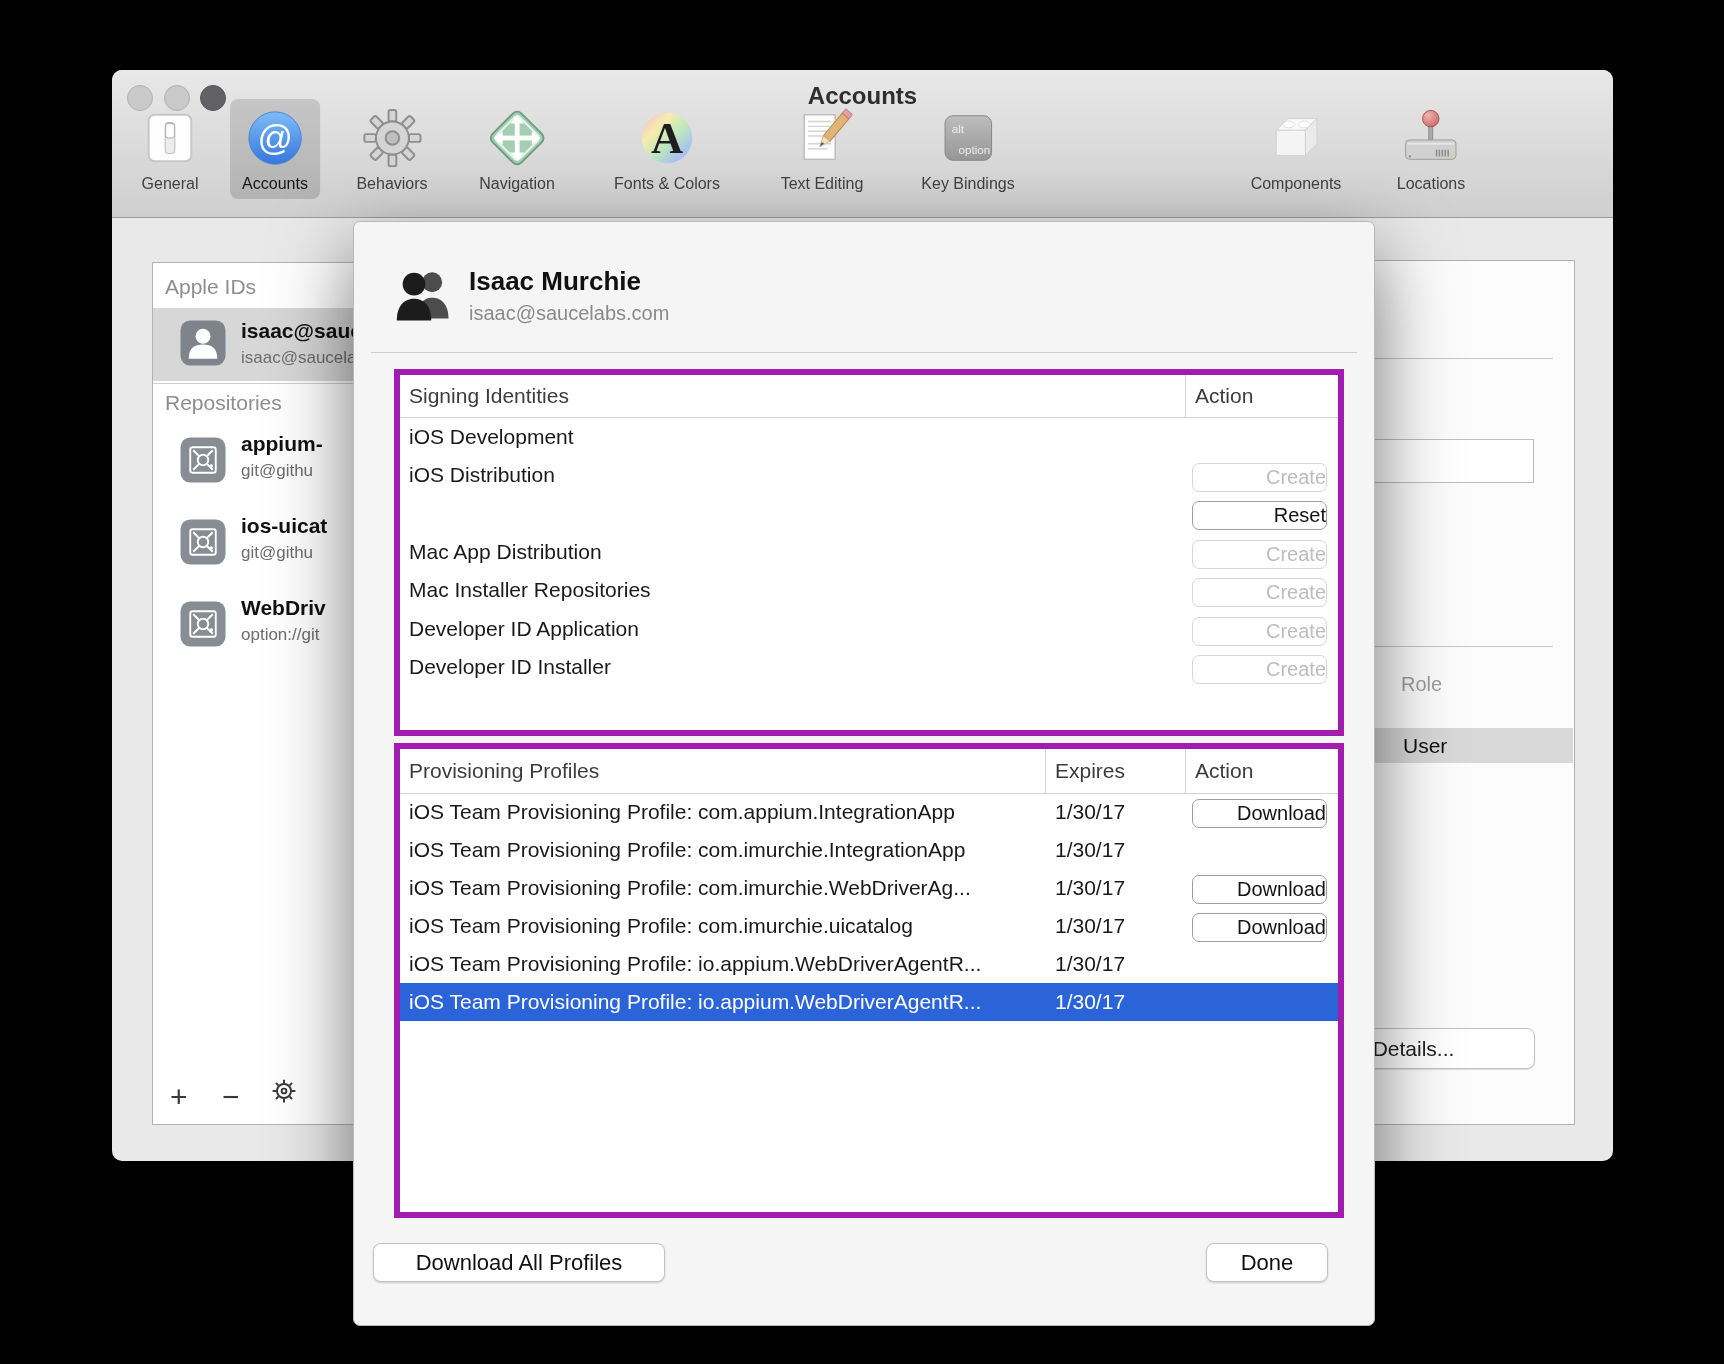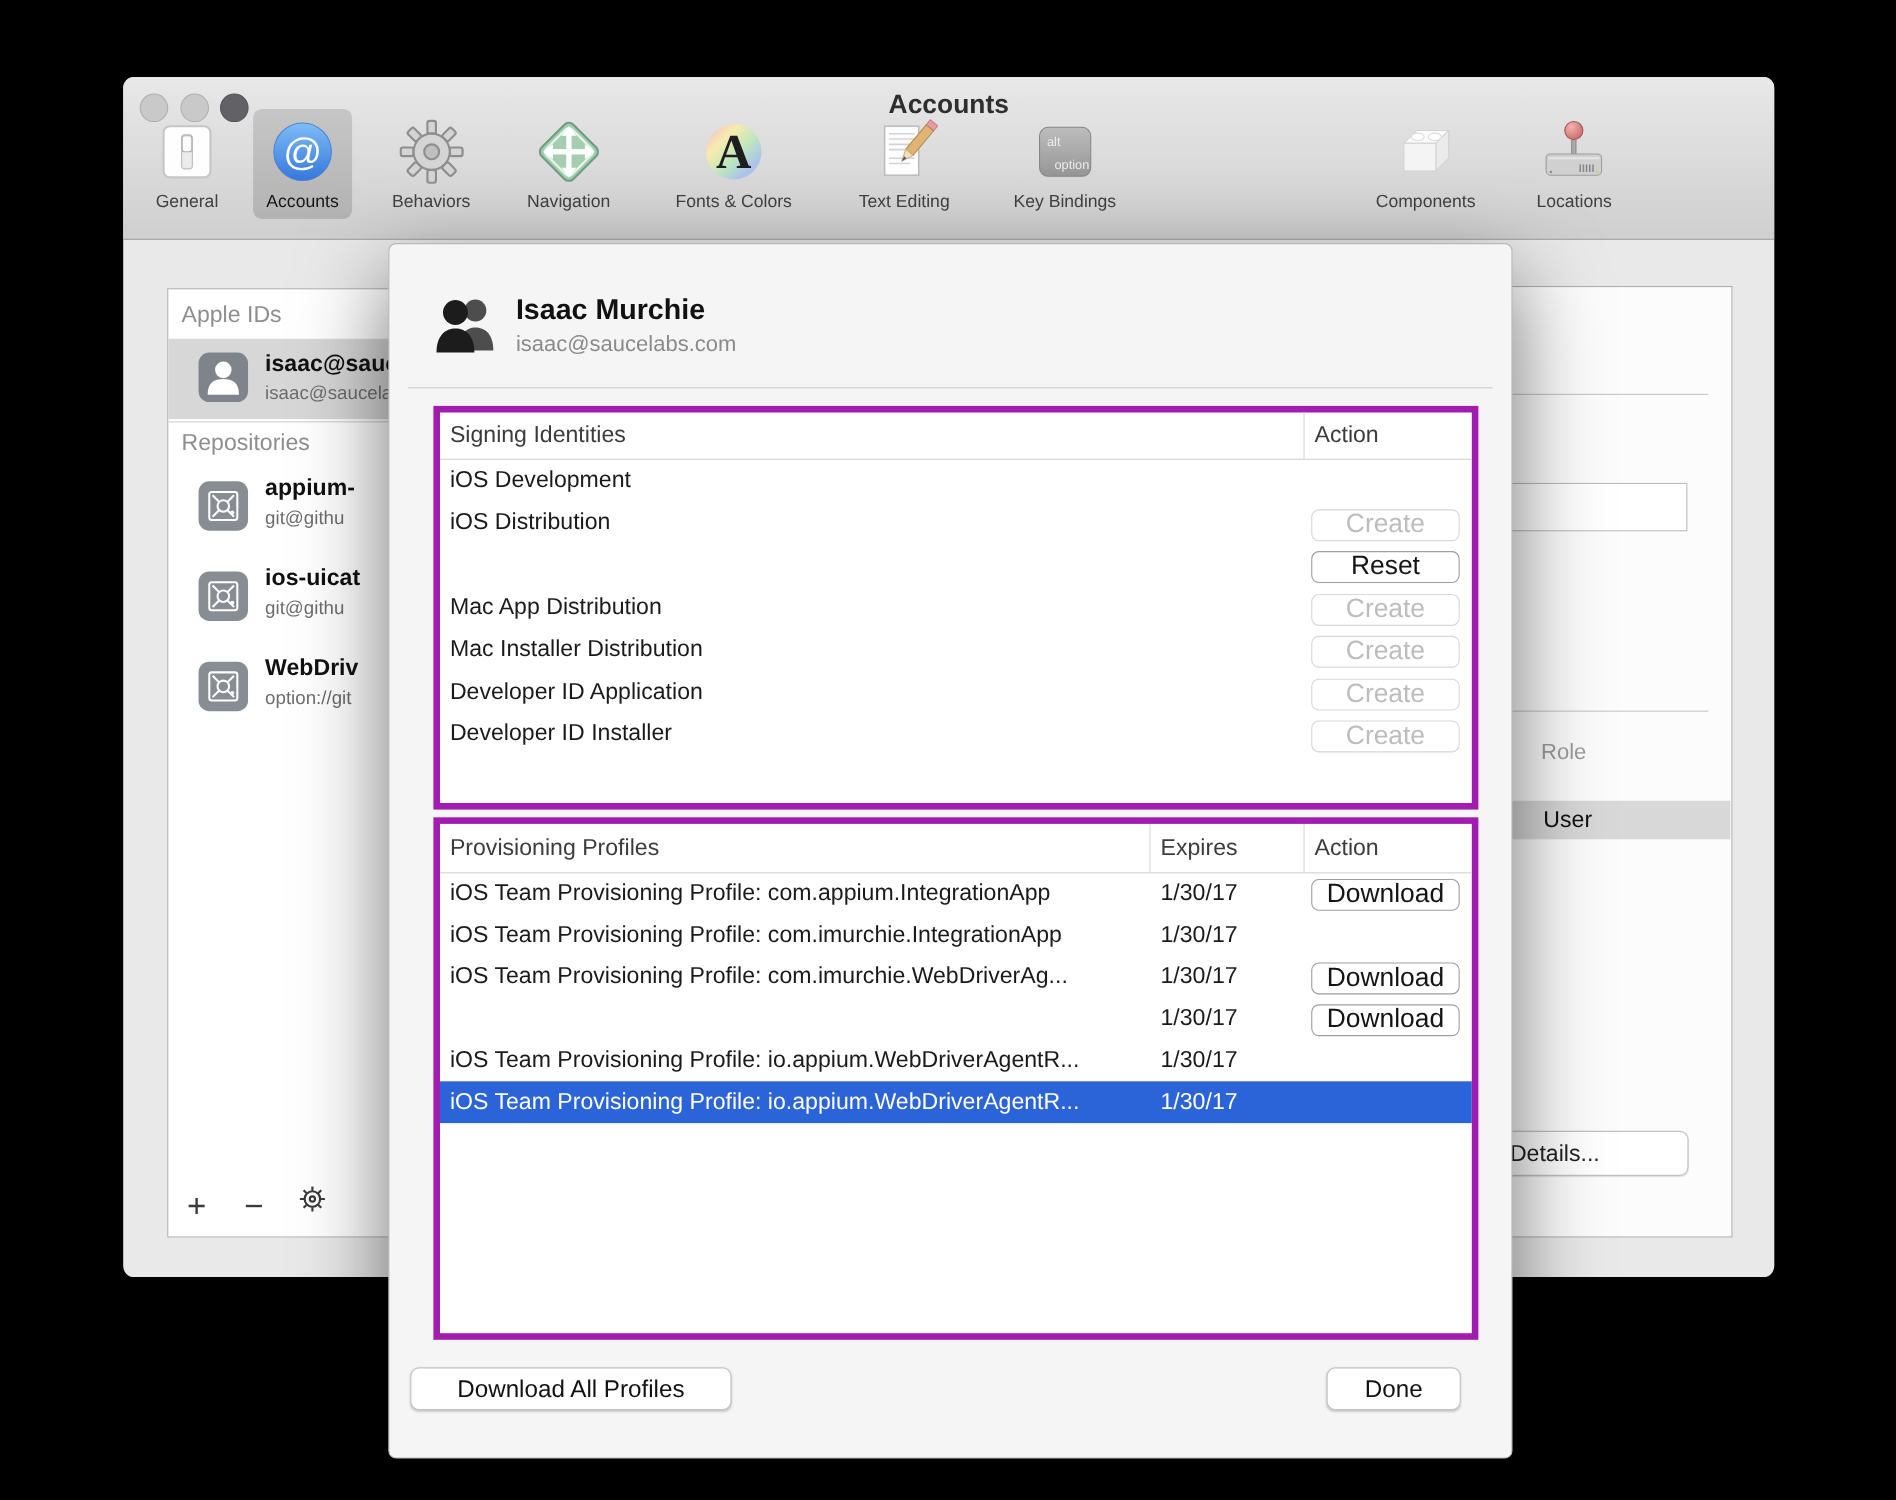--- a/index.html
+++ b/index.html
@@ -63,21 +63,21 @@
   .tbox{position:absolute;left:40px;width:938px;background:#fff;border:6px solid #a21caf;}
   .tbox-header{position:absolute;left:0;right:0;top:0;border-bottom:1px solid #d2d2d2;}
   .th-label{position:absolute;font-size:21px;color:#3c3c3c;white-space:nowrap;}
   .vline{position:absolute;top:0;width:1px;background:#d8d8d8;}
   .trow{position:absolute;left:0;right:0;font-size:21px;color:#1a1a1a;}
   .trow .cell-name{position:absolute;left:9px;white-space:nowrap;}
   .trow .cell-exp{position:absolute;left:655px;white-space:nowrap;}
   .trow.selected{background:#2b63d8;color:#fff;}
 
   .mini-btn{position:absolute;left:792px;width:133px;height:27px;border-radius:7px;
-            background:#fff;text-align:center;font-size:24px;line-height:26px;}
+            background:#fff;text-align:right;font-size:20px;line-height:26px;}
   .mini-btn.enabled{border:1px solid #9e9e9e;color:#141414;}
   .mini-btn.disabled{border:1px solid #d7d7d7;color:#bdbdbd;}
 
   .big-btn{position:absolute;height:37px;background:#fff;border:1px solid #c4c4c4;border-radius:8px;
            text-align:center;font-size:22px;color:#111;box-shadow:0 1px 2px rgba(0,0,0,.18);
            display:flex;align-items:center;justify-content:center;}
   #dl-all-btn{left:19px;top:1021px;width:290px;}
   #done-btn{left:852px;top:1021px;width:120px;}
 </style>
 </head>
@@ -360,21 +360,21 @@
     <div class="trow" style="top:43px;height:38px;line-height:38px">
       <span class="cell-name">iOS Development</span>
     </div>
     <div class="trow" style="top:81px;height:38px;line-height:38px">
       <span class="cell-name">iOS Distribution</span>
     </div>
     <div class="trow" style="top:158px;height:38px;line-height:38px">
       <span class="cell-name">Mac App Distribution</span>
     </div>
     <div class="trow" style="top:196px;height:38px;line-height:38px">
-      <span class="cell-name">Mac Installer Distribution</span>
+      <span class="cell-name">Mac Installer Repositories</span>
     </div>
     <div class="trow" style="top:235px;height:38px;line-height:38px">
       <span class="cell-name">Developer ID Application</span>
     </div>
     <div class="trow" style="top:273px;height:38px;line-height:38px">
       <span class="cell-name">Developer ID Installer</span>
     </div>
     <div class="mini-btn disabled" style="top:88px">Create</div>
     <div class="mini-btn enabled" style="top:126px">Reset</div>
     <div class="mini-btn disabled" style="top:165px">Create</div>
@@ -397,20 +397,21 @@
     </div>
     <div class="trow" style="top:82px;height:38px;line-height:38px">
       <span class="cell-name">iOS Team Provisioning Profile: com.imurchie.IntegrationApp</span>
       <span class="cell-exp">1/30/17</span>
     </div>
     <div class="trow" style="top:120px;height:38px;line-height:38px">
       <span class="cell-name">iOS Team Provisioning Profile: com.imurchie.WebDriverAg...</span>
       <span class="cell-exp">1/30/17</span>
     </div>
     <div class="trow" style="top:158px;height:38px;line-height:38px">
+      <span class="cell-name">iOS Team Provisioning Profile: com.imurchie.uicatalog</span>
       <span class="cell-exp">1/30/17</span>
     </div>
     <div class="trow" style="top:196px;height:38px;line-height:38px">
       <span class="cell-name">iOS Team Provisioning Profile: io.appium.WebDriverAgentR...</span>
       <span class="cell-exp">1/30/17</span>
     </div>
     <div class="trow selected" style="top:234px;height:38px;line-height:38px">
       <span class="cell-name">iOS Team Provisioning Profile: io.appium.WebDriverAgentR...</span>
       <span class="cell-exp">1/30/17</span>
     </div>

